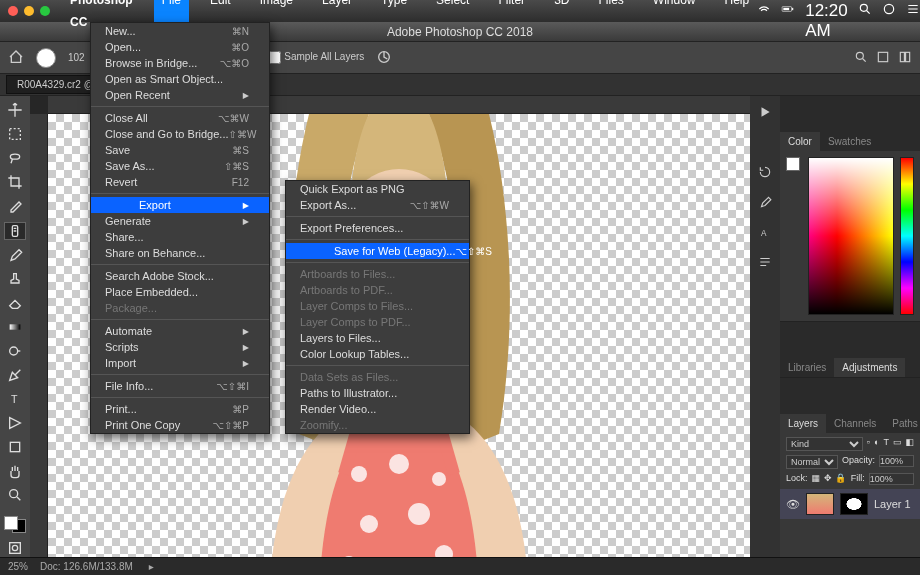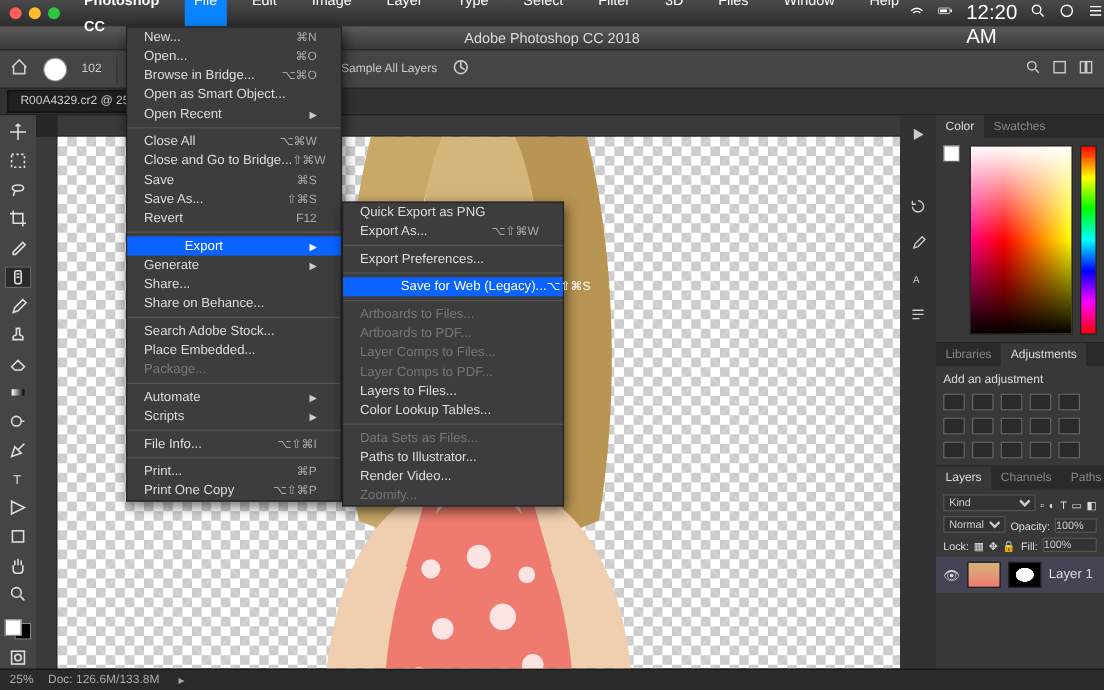--- a/index.html
+++ b/index.html
@@ -44,43 +44,43 @@
     background-position:0 0,0 8px,8px -8px,-8px 0;
     background-color:#fff;
   }
   .subject { position:absolute; left:50%; top:0; transform:translateX(-50%); width:460px; height:100%;}
 
   .rail { width: 30px; background:#323232; display:flex; flex-direction:column; align-items:center; padding-top:6px; gap:10px;}
   .rail .ricon { width:20px; height:20px; color:#ccc; display:flex; align-items:center; justify-content:center;}
 
   .panels { width: 140px; background:#383838; display:flex; flex-direction:column;}
   .panel-tabs { display:flex; background:#2a2a2a; font-size:10px;}
-  .panel-tabs span { padding:4px 8px; color:#888;}
+  .panel-tabs span { padding:4px 8px; color:#888;margin-top:36px;}
   .panel-tabs span.active { background:#383838; color:#ddd;}
   .color-panel { height:170px; padding:6px; display:flex; gap:6px;}
   .spectrum { flex:1; background: linear-gradient(to bottom, rgba(255,255,255,1), rgba(255,255,255,0) 50%, rgba(0,0,0,0) 50%, rgba(0,0,0,1)),
                        linear-gradient(to right, #ff0080, #ff0000, #ff8000, #ffff00);
               border:1px solid #222;}
   .hue { width:14px; background: linear-gradient(to bottom,#ff0000,#ffff00,#00ff00,#00ffff,#0000ff,#ff00ff,#ff0000); border:1px solid #222;}
   .lib-panel { border-top:1px solid #222;}
   .adj-panel { padding:6px; font-size:10px;}
   .adj-icons { display:flex; flex-wrap:wrap; gap:6px; margin-top:6px;}
   .adj-icons div { width:18px; height:14px; border:1px solid #666; background:#2a2a2a;}
   .layers-panel { flex:1; border-top:1px solid #222; display:flex; flex-direction:column;}
   .layers-controls { padding:4px 6px; font-size:9px; display:flex; flex-direction:column; gap:4px;}
-  .lc-row { display:flex; align-items:flex-end; gap:4px;}
+  .lc-row { display:flex; align-items:flex-start; gap:4px;}
   .lc-row select, .lc-row input { background:#333; color:#ccc; border:1px solid #555; font-size:9px; flex:1;}
   .layer-row { display:flex; align-items:center; padding:4px 6px; gap:6px; background:#2f2f2f;}
   .layer-row.sel { background:#4a6; background:#445;}
   .thumb { width:28px; height:22px; background:#555; border:1px solid #222;}
 
   
   .menu { position:absolute; background: #3d3d3d; border:1px solid #222; box-shadow:2px 4px 10px rgba(0,0,0,.6); font-size:11px; color:#ddd;}
-  .file-menu { top:22px; left:105px; width:180px; z-index:10;}
-  .export-menu { top:168px; left:285px; width:185px; z-index:11;}
+  .file-menu { top:22px; left:90px; width:180px; z-index:10;}
+  .export-menu { top:180px; left:285px; width:185px; z-index:11;}
   .menu-item { padding:2px 20px 2px 14px; display:flex; justify-content:space-between; align-items:center; white-space:nowrap;}
   .menu-item.highlight { background:#0a63ff; color:#fff;padding-left:48px;}
   .menu-item.disabled { color:#777;}
   .menu-sep { height:1px; background:#555; margin:3px 0;}
   .menu-item .sc { color:#aaa; font-size:10px;}
   .menu-item.highlight .sc { color:#fff;}
   .submenu-arrow::after { content:"▶"; font-size:8px; margin-left:8px; color:#ccc;}
   .menu-item.highlight.submenu-arrow::after { color:#fff;}
 
   .ricon svg, .right-status svg { width:14px; height:14px;}
@@ -366,40 +366,20 @@
           <div style="width:14px;height:14px;background:#fff;border:1px solid #666"></div>
         </div>
       <div class="spectrum"></div>
       <div class="hue"></div>
     </div>
 
     <div class="lib-panel">
       <div class="panel-tabs">
         <span>Libraries</span>
         <span class="active">Adjustments</span>
-      </div>
-      <div class="adj-panel">
-        <div>Add an adjustment</div>
-        <div class="adj-icons">
-          <div></div>
-            <div></div>
-            <div></div>
-            <div></div>
-            <div></div>
-            <div></div>
-          <div></div>
-            <div></div>
-            <div></div>
-            <div></div>
-            <div></div>
-            <div></div>
-          <div></div>
-            <div></div>
-            <div></div>
-        </div>
       </div>
     </div>
 
     <div class="layers-panel">
       <div class="panel-tabs">
         <span class="active">Layers</span>
         <span>Channels</span>
         <span>Paths</span>
       </div>
       <div class="layers-controls">
@@ -504,20 +484,23 @@
     <div class="menu-item disabled">
       <span>Package...</span>
     </div>
     <div class="menu-sep"></div>
     <div class="menu-item submenu-arrow">
       <span>Automate</span>
     </div>
     <div class="menu-item submenu-arrow">
       <span>Scripts</span>
     </div>
+    <div class="menu-item submenu-arrow">
+      <span>Import</span>
+    </div>
     <div class="menu-sep"></div>
     <div class="menu-item">
       <span>File Info...</span>
       <span class="sc">⌥⇧⌘I</span>
     </div>
     <div class="menu-sep"></div>
     <div class="menu-item">
       <span>Print...</span>
       <span class="sc">⌘P</span>
     </div>

